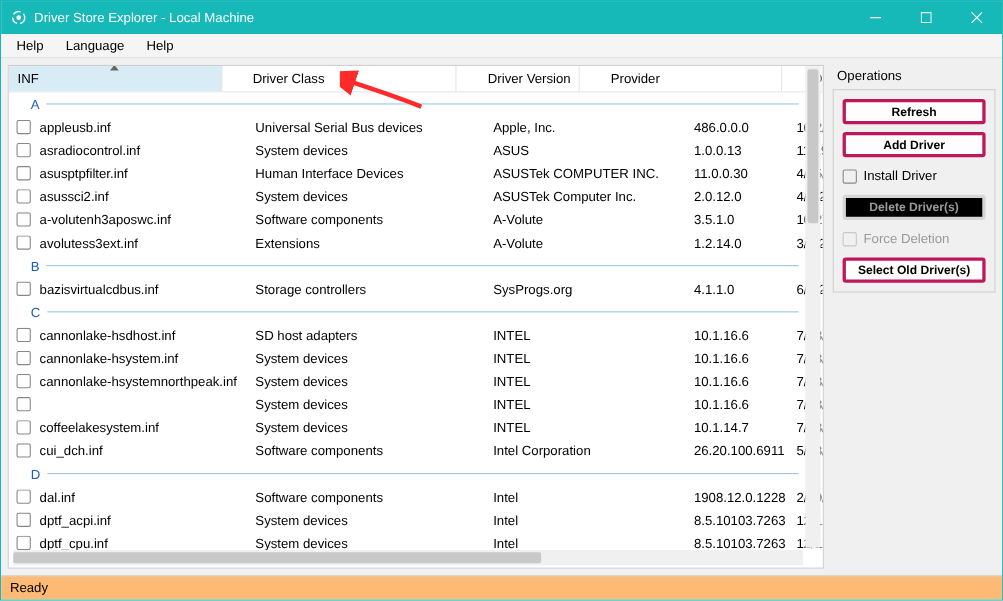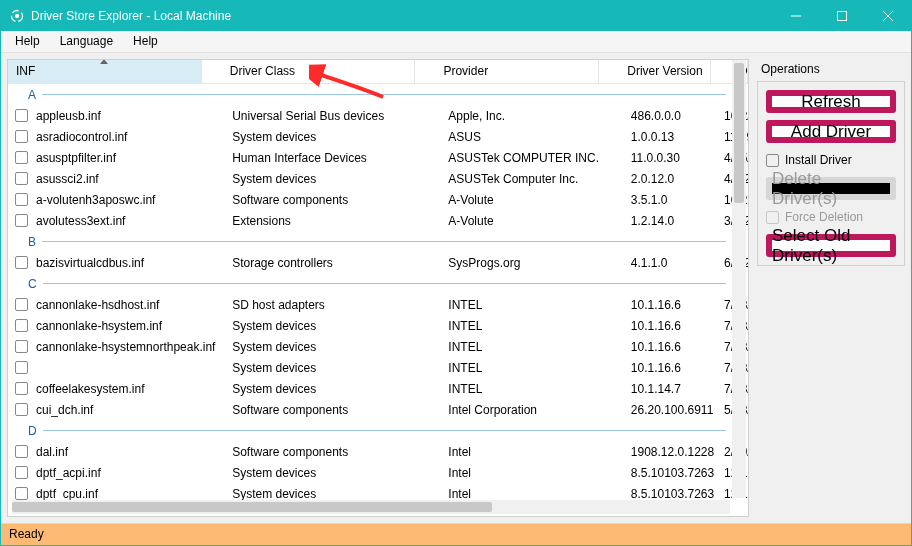--- a/index.html
+++ b/index.html
@@ -152,26 +152,26 @@
     display:flex; flex-direction:column;
   }
   .group-title { font-size:12px; padding:3px 2px 5px 4px; }
   .opbox {
     border:1px solid #d0d0d0;
     background:transparent;
     padding:8px;
     display:flex; flex-direction:column; gap:7px;
   }
   .btn {
-    border:6px solid #be185d;
+    border:3px solid #be185d;
     background:#fdfdfd;
     border-radius:3px;
     height:23px;
-    font-size:17px;
-    display:flex; align-items:center; justify-content:center;
+    font-size:11px;
+    display:flex; align-items:center; justify-content:center;font-weight:bold;
   }
   .btn.disabled { color:#9a9a9a; border-color:#d6d6d6; background:#000000; }
   .chkrow {
     display:flex; align-items:center; gap:6px; height:20px;
     font-size:12px;
   }
   .chkrow .chk2 {
     width:13px; height:13px; border:1px solid #888; border-radius:2px;
   }
   .chkrow.disabled { color:#9a9a9a; }
@@ -229,22 +229,22 @@
 </div>
 
 <div class="content">
   <div class="gridwrap">
     <div class="colheaders">
       <div class="ch ch-inf">
         <span class="sort-caret"></span>
         <span>INF</span>
       </div>
       <div class="ch ch-class"><span>Driver Class</span></div>
+      <div class="ch ch-version"><span>Driver Version</span></div>
       <div class="ch ch-provider"><span>Provider</span></div>
-      <div class="ch ch-version"><span>Driver Version</span></div>
       <div class="ch ch-date"><span>Driver D</span></div>
     </div>
     <div class="rows" id="rows">
         <div class="group-header">
           <span class="gh-label">A</span>
           <span class="gh-line"></span>
         </div>
         <div class="row">
           <div class="cell cell-inf">
             <span class="chk"></span>

